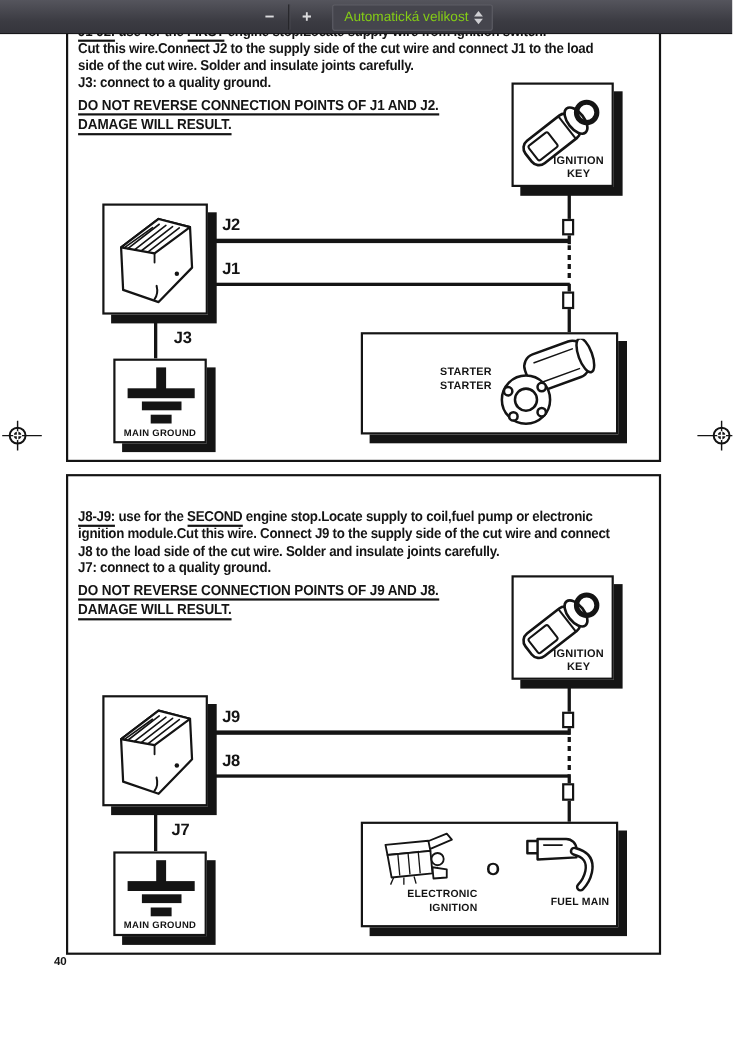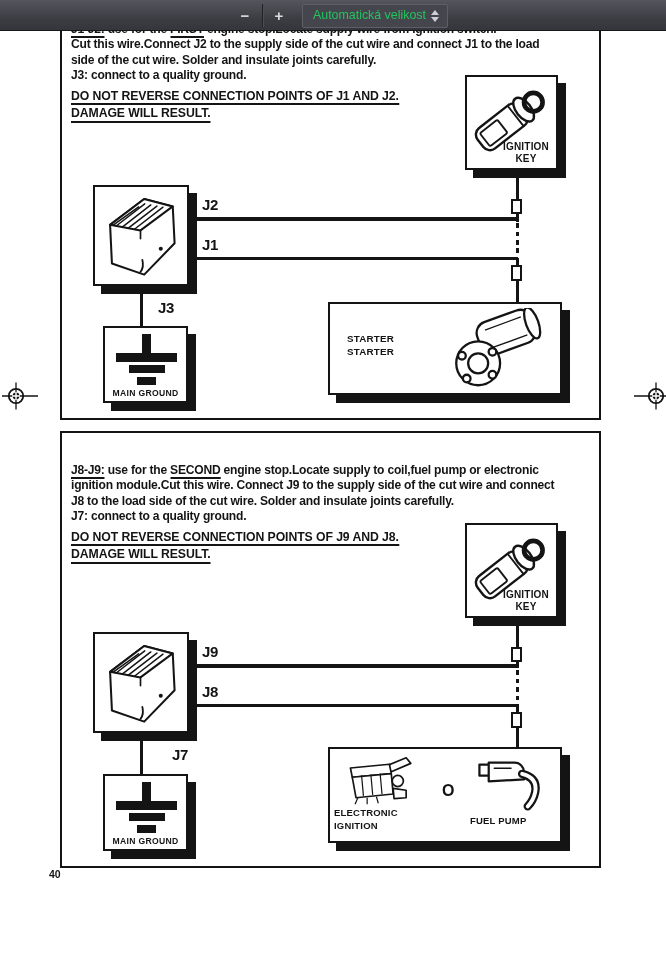--- a/index.html
+++ b/index.html
@@ -10,21 +10,21 @@
 
   
   .toolbar{left:0;top:0;width:666px;height:31px;z-index:50;
            background:linear-gradient(#55555d,#3b3b42 65%,#35353c);
            border-bottom:1px solid #17171a}
   .tbtn{position:absolute;top:5px;width:26px;height:21px;background:transparent;border:none;
         color:#dcdcde;font-size:15px;font-weight:700;line-height:20px;text-align:center;
         border-radius:2px;font-family:inherit;cursor:pointer}
   .tsep{position:absolute;top:4px;left:262px;width:1px;height:23px;background:#222226;box-shadow:1px 0 0 #4d4d54}
   .tselect{position:absolute;left:302px;top:4px;width:146px;height:24px;background:#45454d;
-           border:1px solid #5e5e66;border-radius:2px;color:#22c55e;font-size:12.4px;
+           border:1px solid #5e5e66;border-radius:2px;color:#84cc16;font-size:12.4px;
            line-height:21px;padding-left:10px;cursor:pointer}
   .tsel-arrows{position:absolute;right:8px;top:5px}
   .arr-up{width:0;height:0;border-left:4px solid transparent;border-right:4px solid transparent;
           border-bottom:5px solid #cfcfd3;margin-bottom:2px}
   .arr-dn{width:0;height:0;border-left:4px solid transparent;border-right:4px solid transparent;
           border-top:5px solid #cfcfd3}
 
   
   .secbox{border:2px solid #141414}
   .tblock{transform:scaleX(.93);transform-origin:0 0;white-space:nowrap;z-index:2}
@@ -35,21 +35,21 @@
   .hv{font-weight:900}
   .hvu{font-weight:900;border-bottom:2px solid #141414}
 
   .wbox{position:absolute;background:#fff;border:2.5px solid #141414;box-shadow:8px 8px 0 #141414;z-index:3}
   .wire{position:absolute;background:#141414;z-index:2}
   .vdash{position:absolute;width:3px;z-index:2;
          background:repeating-linear-gradient(to bottom,#141414 0 4.5px,transparent 4.5px 8.5px)}
   .splice{position:absolute;width:11px;background:#fff;border:2px solid #141414;z-index:4}
   .jlabel{position:absolute;font-size:15px;font-weight:900;letter-spacing:-.3px;z-index:2}
   .keylabel{position:absolute;text-align:center;font-size:10px;line-height:11.5px;font-weight:900;letter-spacing:.2px}
-  .devlabel{position:absolute;text-align:left;font-size:9.6px;line-height:12.5px;font-weight:900;letter-spacing:.2px}
+  .devlabel{position:absolute;text-align:right;font-size:9.6px;line-height:12.5px;font-weight:900;letter-spacing:.2px}
   .gndlabel{position:absolute;left:0;right:0;bottom:3px;text-align:center;font-size:8.6px;font-weight:900;letter-spacing:.3px}
   .gnd{position:absolute;background:#141414}
   .orlabel{position:absolute;font-size:16px;font-weight:900}
   .pagenum{position:absolute;left:49px;top:868px;font-size:10.5px;font-weight:900}
   .art{position:absolute}
 </style>
 </head>
 <body>
 
 <svg width="0" height="0" style="position:absolute">
@@ -190,21 +190,21 @@
   <div class="wire" style="left:193px;top:704px;width:325px;height:2.5px"></div>
   <div class="wire" style="left:515.5px;top:618px;width:3px;height:50px"></div>
   <div class="vdash" style="left:515.5px;top:670px;height:34px"></div>
   <div class="wire" style="left:515.5px;top:704px;width:3px;height:44px"></div>
   <div class="splice" style="left:511px;top:647px;height:15px"></div>
   <div class="splice" style="left:511px;top:712px;height:16px"></div>
   <div class="wire" style="left:139.5px;top:733px;width:3px;height:41px"></div>
 
   <div class="jlabel" style="left:202px;top:643px">J9</div>
   <div class="jlabel" style="left:202px;top:683px">J8</div>
-  <div class="jlabel" style="left:172px;top:746px">J7</div>
+  <div class="jlabel" style="left:156px;top:746px">J7</div>
 
   <div class="wbox" style="left:93px;top:632px;width:96px;height:101px">
     <svg class="art" style="left:1px;top:1px" width="89" height="94" viewBox="0 0 96 102">
         <use href="#g-module"></use>
       </svg>
   </div>
 
   <div class="wbox" style="left:465px;top:523px;width:93px;height:95px">
     <svg class="art" style="left:1px;top:2px" width="88" height="76" viewBox="0 0 88 82">
         <use href="#g-key"></use>
@@ -228,21 +228,21 @@
         <use href="#g-eng"></use>
       </svg>
     <div class="devlabel" style="left:4px;top:58px;width:100px;font-size:9.5px">
       <div>ELECTRONIC</div>
       <div>IGNITION</div>
     </div>
     <div class="orlabel" style="left:112px;top:33px">O</div>
     <svg class="art" style="left:140px;top:10px" width="82" height="52" viewBox="0 0 84 56">
         <use href="#g-noz"></use>
       </svg>
-    <div class="devlabel" style="left:140px;top:66px;width:84px;font-size:9.5px">FUEL PUMP</div>
+    <div class="devlabel" style="left:140px;top:66px;width:84px;font-size:9.5px">FUEL MAIN</div>
   </div>
 
   <svg class="art" style="left:0;top:381px" width="40" height="30" viewBox="0 0 40 30">
       <use href="#g-reg"></use>
     </svg>
   <svg class="art" style="left:632px;top:381px;transform:scaleX(-1)" width="40" height="30" viewBox="0 0 40 30">
       <use href="#g-reg"></use>
     </svg>
   <div class="pagenum">40</div>
 

